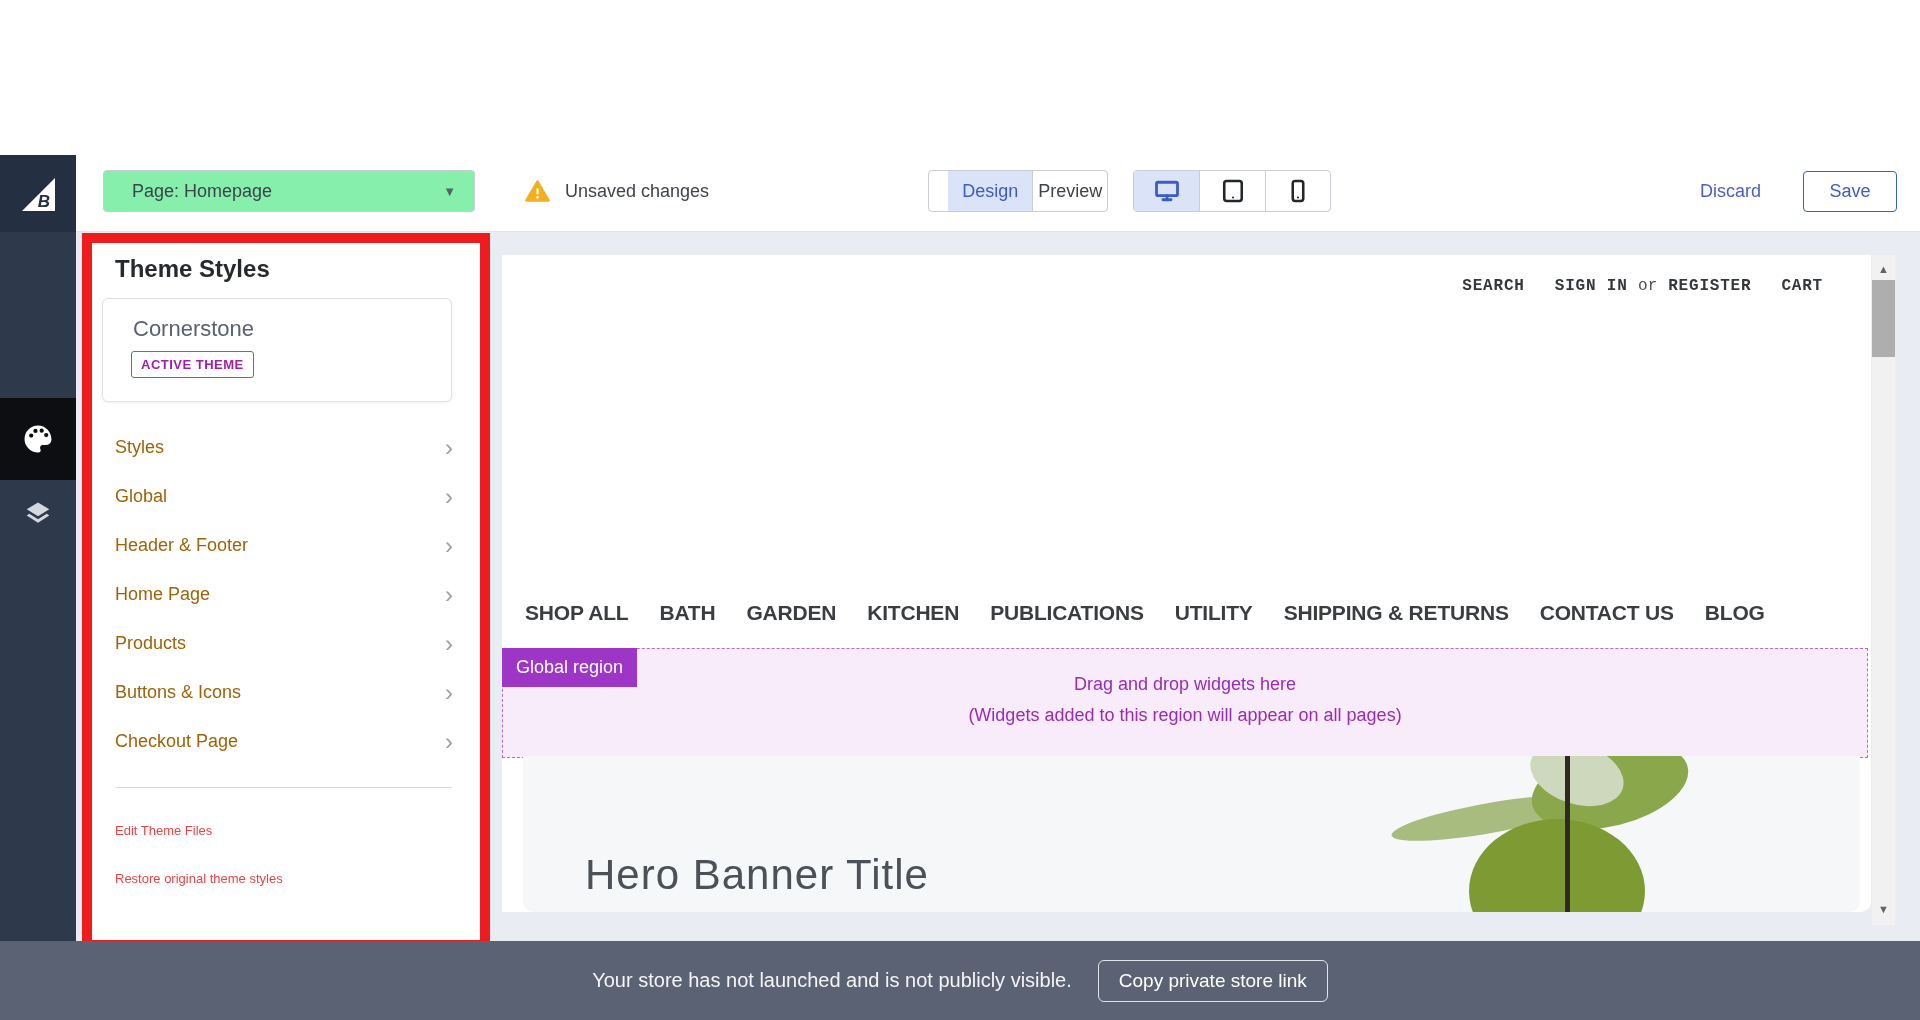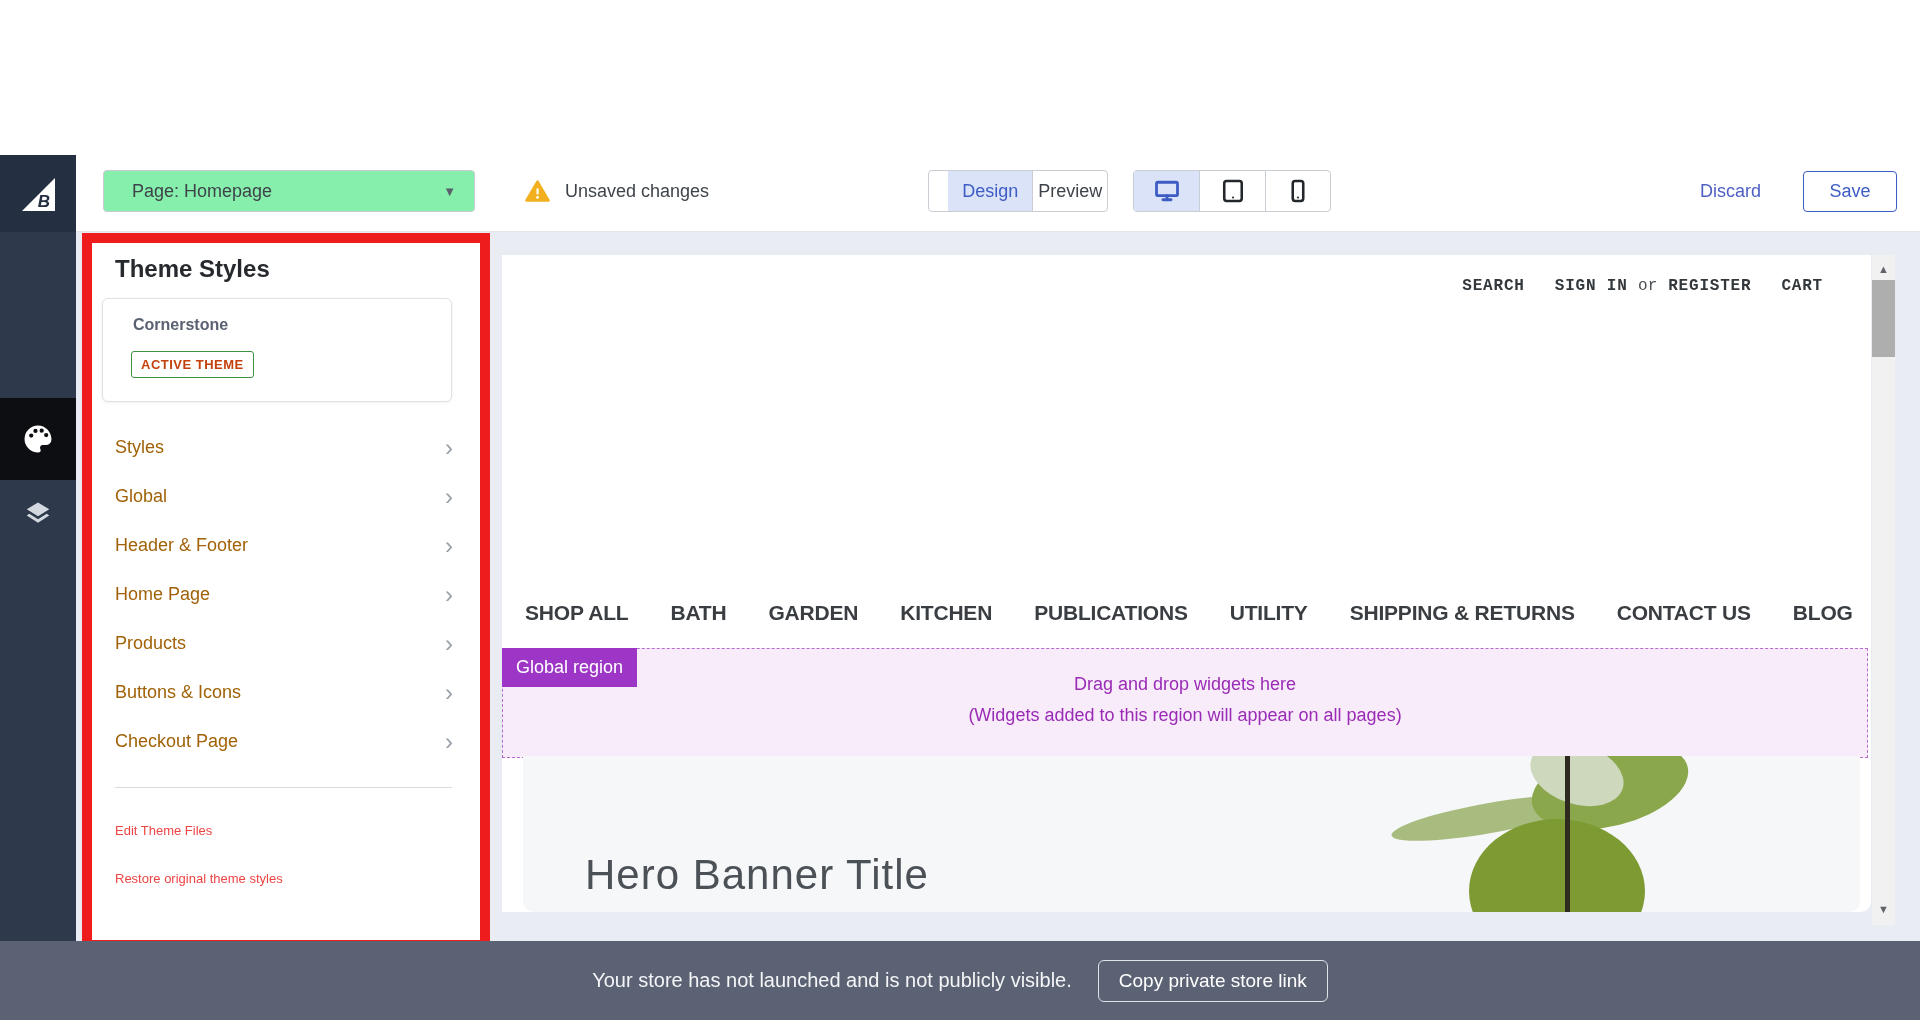--- a/index.html
+++ b/index.html
@@ -32,35 +32,35 @@
   .save-btn { position:absolute; left:1727px; top:16px; width:94px; height:41px; border:1px solid #3d5cc4; border-radius:4px; background:#fff; color:#3d5cc4; font-size:18px; display:flex; align-items:center; justify-content:center; cursor:pointer; }
 
   
   .workspace { position:absolute; left:76px; top:232px; width:1844px; height:709px; background:#e9ecf2; }
 
   
   .red-box { position:absolute; left:6px; top:1px; width:408px; height:717px; border:10px solid #ee1c1c; background:#ffffff; }
   .panel { position:relative; width:388px; height:697px; background:#fff; }
   .panel-title { position:absolute; left:23px; top:12px; font-size:24px; font-weight:600; color:#26292e; }
   .theme-card { position:absolute; left:10px; top:55px; width:350px; height:104px; background:#fff; border:1px solid #dee1e5; border-radius:6px; box-shadow:0 1px 3px rgba(0,0,0,0.06); }
-  .theme-name { position:absolute; left:30px; top:17px; font-size:16px; font-weight:bold; color:#5a6172; }
-  .badge { position:absolute; left:28px; top:52px; display:inline-block; border:1px solid #3f9142; border-radius:3px; color:#c2410c; font-size:13px; font-weight:bold; letter-spacing:0.5px; padding:5px 9px; }
+  .theme-name { position:absolute; left:30px; top:17px; font-size:22px; font-weight:normal; color:#5a6172; }
+  .badge { position:absolute; left:28px; top:52px; display:inline-block; border:1px solid #3f9142; border-radius:3px; color:#a21caf; font-size:13px; font-weight:bold; letter-spacing:0.5px; padding:5px 9px; }
   .menu { position:absolute; left:0; top:180px; width:388px; }
   .menu-row { position:relative; height:49px; display:flex; align-items:center; padding:0 27px 0 23px; cursor:pointer; }
   .menu-row .m-lbl { flex:1; font-size:18px; color:#a16207; }
   .chev { font-size:24px; color:#9aa1a8; line-height:1; }
   .divider { position:absolute; left:23px; top:544px; width:337px; height:1px; background:#d9dcdf; }
   .foot-link { position:absolute; left:23px; font-size:13px; color:#ef4444; cursor:pointer; }
 
   
   .preview { position:absolute; left:426px; top:23px; width:1369px; height:657px; background:#fff; border-radius:0 0 10px 0; overflow:hidden; }
   .util-row { position:absolute; top:22px; right:48px; display:flex; align-items:center; gap:30px; font-size:16px; font-weight:bold; letter-spacing:0.8px; color:#33383c;font-family:Liberation Mono, monospace; }
   .util-row .or { font-weight:normal; letter-spacing:0.3px; color:#4a4f54; }
   .util-item { cursor:pointer; }
-  .nav-row { position:absolute; left:23px; top:346px; display:flex; gap:42px; font-size:21px; font-weight:bold; color:#3a3e42; letter-spacing:-0.2px; }
+  .nav-row { position:absolute; left:23px; top:346px; display:flex; gap:31px; font-size:21px; font-weight:bold; color:#3a3e42; letter-spacing:-0.2px; }
   .nav-item { cursor:pointer; white-space:nowrap; }
   .gregion { position:absolute; left:0; top:393px; width:1366px; height:110px; background:#f8ecfb; border:1px dashed #b46ccd; }
   .gregion-label { position:absolute; left:-1px; top:-1px; background:#9d36c6; color:#fff; font-size:18px; padding:9px 14px; }
   .gregion-text { width:100%; text-align:center; padding-top:20px; font-size:18px; line-height:31px; color:#9a2bb5; }
   .hero { position:absolute; left:21px; top:501px; width:1337px; height:156px; background:#f6f7f8; border-radius:0 0 10px 10px; overflow:hidden; }
   .hero-title { position:absolute; left:62px; top:95px; font-size:42px; color:#4b5156; letter-spacing:1px; }
   .plant { position:absolute; right:108px; top:0; }
 
   
   .scrollbar { position:absolute; left:1796px; top:23px; width:23px; height:670px; background:#f1f1f2; }

